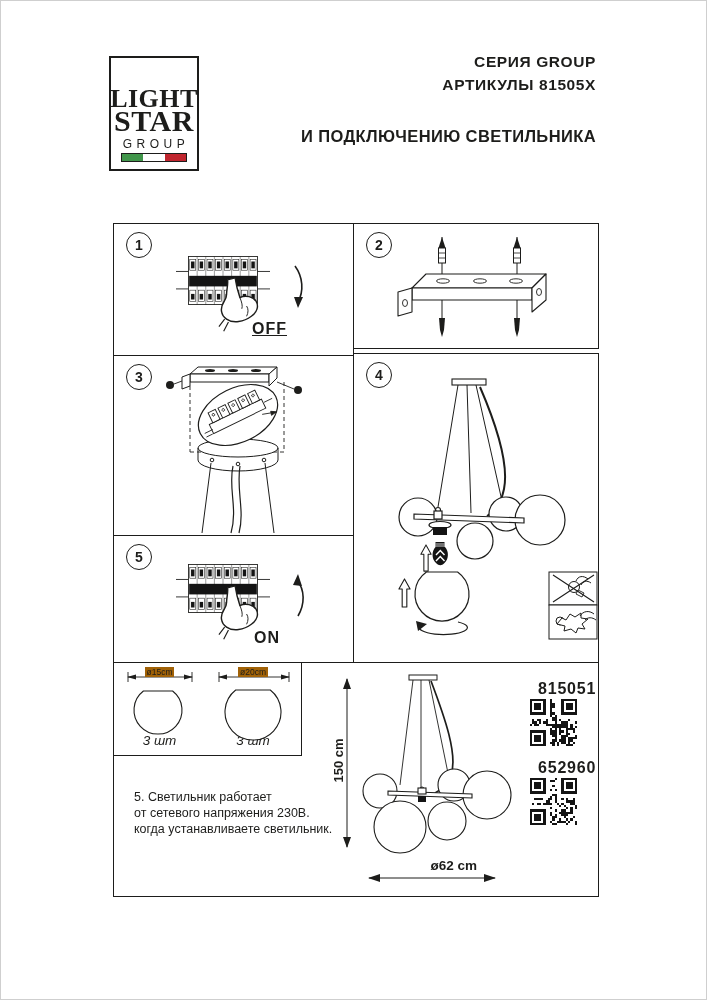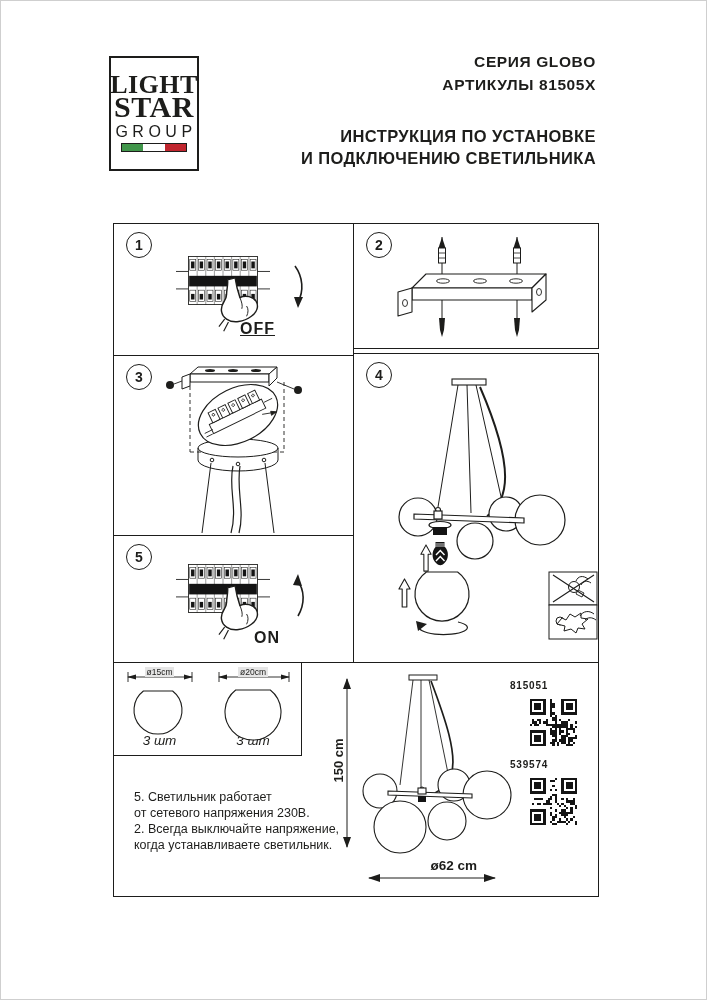--- a/index.html
+++ b/index.html
@@ -1,47 +1,47 @@
 <!DOCTYPE html>
 <html><head>
 <meta charset="utf-8">
 <style>
   html,body{margin:0;padding:0;background:#fff;}
   .page{position:relative;width:707px;height:1000px;background:#fff;border:1px solid #cfcfcf;box-sizing:border-box;
         font-family:"Liberation Sans","DejaVu Sans",sans-serif;color:#1d1d1b;overflow:hidden;}
   
   .logo-box{position:absolute;left:108px;top:55px;width:90px;height:115px;border:2px solid #1d1d1b;
             box-sizing:border-box;display:flex;flex-direction:column;align-items:center;justify-content:flex-end;
-            padding-bottom:17px;background:#fff;}
+            padding-bottom:7px;background:#fff;}
   .logo-word{font-family:"Liberation Serif","DejaVu Serif",serif;font-weight:bold;line-height:.82;letter-spacing:.5px;}
   .logo-l1{font-size:26px;}
   .logo-l2{font-size:30px;}
-  .logo-group{font-size:16px;letter-spacing:4.5px;margin:3px 0 2px 4px;font-family:"Liberation Sans",sans-serif;}
+  .logo-group{font-size:12px;letter-spacing:4.5px;margin:3px 0 2px 4px;font-family:"Liberation Sans",sans-serif;}
   .flag{width:64px;height:7px;border:1px solid #1d1d1b;display:flex;}
   .flag i{flex:1;}
   .hdr-right{position:absolute;top:52px;right:110px;text-align:right;}
   .hdr-series{font-size:15.5px;font-weight:bold;letter-spacing:.6px;}
   .hdr-art{font-size:15.5px;font-weight:bold;letter-spacing:.6px;margin-top:5px;}
   .hdr-title{font-size:16.5px;font-weight:bold;letter-spacing:.4px;line-height:1.32;margin-top:32px;}
   
   .panel{position:absolute;border:1px solid #1d1d1b;background:#fff;box-sizing:border-box;}
   .stepnum{position:absolute;left:12px;top:8px;width:26px;height:26px;border:1.5px solid #1d1d1b;border-radius:50%;
            box-sizing:border-box;display:flex;align-items:center;justify-content:center;
            font-size:14px;font-weight:bold;background:#fff;z-index:3;}
   .switch-label{position:absolute;font-size:16px;font-weight:600;letter-spacing:1px;z-index:3;}
   svg.draw{position:absolute;left:0;top:0;z-index:1;}
   .subbox{position:absolute;border-right:1px solid #1d1d1b;border-bottom:1px solid #1d1d1b;box-sizing:border-box;background:#fff;}
   .dim-small{position:absolute;top:4px;left:0;right:0;text-align:center;font-size:8.5px;z-index:2;}
-  .dim-small span{background:#e5e5e5;padding:0 2px;}
+  .dim-small span{background:#a16207;padding:0 2px;}
   .qty{position:absolute;bottom:7px;left:0;right:0;text-align:center;font-size:13.5px;font-style:italic;}
   .notes{position:absolute;left:20px;top:126px;width:240px;font-size:12.5px;line-height:1.28;}
   .dim-h{position:absolute;left:193px;top:90px;width:62px;text-align:center;font-size:13px;font-weight:bold;
          transform:rotate(-90deg);}
   .dim-w{position:absolute;left:279px;top:195px;width:84px;text-align:right;font-size:13.5px;font-weight:bold;}
-  .artcode{position:absolute;left:396px;width:60px;font-size:10px;font-weight:bold;letter-spacing:.8px;}
+  .artcode{position:absolute;left:424px;width:60px;font-size:16px;font-weight:bold;letter-spacing:.8px;}
   .qr{position:absolute;left:416px;width:47px;height:47px;}
   line,path.s,rect.s,ellipse.s,polygon.s,circle.s{stroke:#1d1d1b;fill:none;}
 </style>
 </head>
 <body>
 
 <svg width="0" height="0" style="position:absolute" aria-hidden="true">
   <defs>
     <symbol id="breaker" viewBox="0 0 150 85" preserveAspectRatio="none">
       <g stroke="#1d1d1b" stroke-width="1.4" fill="none">
@@ -106,37 +106,36 @@
     <div class="logo-word logo-l1">LIGHT</div>
     <div class="logo-word logo-l2">STAR</div>
     <div class="logo-group">GROUP</div>
     <div class="flag">
       <i style="background:#41964b"></i>
         <i style="background:#fff"></i>
         <i style="background:#c0252e"></i>
     </div>
   </div>
   <div class="hdr-right">
-    <div class="hdr-series">СЕРИЯ GLOBO</div>
+    <div class="hdr-series">СЕРИЯ GROUP</div>
     <div class="hdr-art">АРТИКУЛЫ 81505X</div>
     <div class="hdr-title">
-      <div>ИНСТРУКЦИЯ ПО УСТАНОВКЕ</div>
       <div>И ПОДКЛЮЧЕНИЮ СВЕТИЛЬНИКА</div>
     </div>
   </div>
 
   <div class="panel" style="left:112px;top:222px;width:241px;height:133px;">
     <div class="stepnum">1</div>
     <svg class="draw" width="239" height="131" viewBox="0 0 239 131">
       <use href="#breaker" x="62" y="30" width="94" height="53"></use>
       <use href="#hand" x="103" y="53" width="42" height="58"></use>
       <path class="s" d="M181,42 C189,53 190,67 184,78" stroke-width="1.6"></path>
       <polygon points="180,73 189,73 184,84" fill="#1d1d1b"></polygon>
     </svg>
-    <div class="switch-label" style="left:126px;top:96px;text-decoration:underline;">OFF</div>
+    <div class="switch-label" style="left:138px;top:96px;text-decoration:underline;">OFF</div>
   </div>
 
   <div class="panel" style="left:352px;top:222px;width:246px;height:126px;">
     <div class="stepnum">2</div>
     <svg class="draw" width="244" height="124" viewBox="0 0 244 124">
       <g stroke="#1d1d1b" stroke-width="1">
         <line x1="88" y1="13" x2="88" y2="100"></line>
           <line x1="163" y1="13" x2="163" y2="100"></line>
       </g>
       <g>
@@ -304,21 +303,20 @@
         <polygon points="22,11.5 22,16.5 13,14" fill="#1d1d1b"></polygon>
         <polygon points="76,11.5 76,16.5 85,14" fill="#1d1d1b"></polygon>
         <path d="M30.7,27 A28,28 0 1 0 65.3,27 Z" fill="#fff" stroke="#1d1d1b" stroke-width="1.1"></path>
       </svg>
       <div class="qty">3 шт</div>
     </div>
 
     <div class="notes">
       <div>5. Светильник работает</div>
       <div>от сетевого напряжения 230В.</div>
-      <div>2. Всегда выключайте напряжение,</div>
       <div>когда устанавливаете светильник.</div>
     </div>
 
     <svg class="draw" width="484" height="233" viewBox="0 0 484 233">
       <g fill="none" stroke="#1d1d1b" stroke-width="1">
         <line x1="233" y1="16" x2="233" y2="184"></line>
         <line x1="255" y1="215" x2="381" y2="215"></line>
       </g>
       <polygon points="229,26 237,26 233,15" fill="#1d1d1b"></polygon>
       <polygon points="229,174 237,174 233,185" fill="#1d1d1b"></polygon>
@@ -346,20 +344,20 @@
       </g>
     </svg>
     <div class="dim-h">150 cm</div>
     <div class="dim-w">ø62 cm</div>
 
     <div class="artcode" style="top:17px;">815051</div>
     <svg class="qr" style="top:36px;" viewBox="0 0 21 21" shape-rendering="crispEdges">
       <path fill="#141414" fill-rule="evenodd" d="M0,0h7v7h-7zM1,1h5v5h-5zM2,2h3v3h-3z M14,0h7v7h-7zM15,1h5v5h-5zM16,2h3v3h-3z M0,14h7v7h-7zM1,15h5v5h-5zM2,16h3v3h-3z"></path>
       <path class="qr-data" fill="#141414" d="M9,0h1v1h-1zM9,1h1v1h-1zM9,2h1v1h-1zM10,2h1v1h-1zM9,3h1v1h-1zM10,3h1v1h-1zM9,4h1v1h-1zM9,5h1v1h-1zM9,6h1v1h-1zM10,6h1v1h-1zM9,7h1v1h-1zM11,7h1v1h-1zM10,8h1v1h-1zM11,8h1v1h-1zM1,9h1v1h-1zM3,9h1v1h-1zM4,9h1v1h-1zM7,9h1v1h-1zM10,9h1v1h-1zM11,9h1v1h-1zM13,9h1v1h-1zM17,9h1v1h-1zM1,10h1v1h-1zM2,10h1v1h-1zM4,10h1v1h-1zM6,10h1v1h-1zM7,10h1v1h-1zM11,10h1v1h-1zM14,10h1v1h-1zM15,10h1v1h-1zM16,10h1v1h-1zM20,10h1v1h-1zM0,11h1v1h-1zM2,11h1v1h-1zM3,11h1v1h-1zM7,11h1v1h-1zM8,11h1v1h-1zM9,11h1v1h-1zM10,11h1v1h-1zM11,11h1v1h-1zM12,11h1v1h-1zM13,11h1v1h-1zM14,11h1v1h-1zM15,11h1v1h-1zM16,11h1v1h-1zM18,11h1v1h-1zM10,12h1v1h-1zM11,12h1v1h-1zM12,12h1v1h-1zM13,12h1v1h-1zM14,12h1v1h-1zM15,12h1v1h-1zM16,12h1v1h-1zM18,12h1v1h-1zM20,12h1v1h-1zM9,13h1v1h-1zM11,13h1v1h-1zM13,13h1v1h-1zM16,13h1v1h-1zM17,13h1v1h-1zM18,13h1v1h-1zM19,13h1v1h-1zM9,14h1v1h-1zM10,14h1v1h-1zM11,14h1v1h-1zM13,14h1v1h-1zM14,14h1v1h-1zM16,14h1v1h-1zM19,14h1v1h-1zM9,15h1v1h-1zM10,15h1v1h-1zM11,15h1v1h-1zM13,15h1v1h-1zM16,15h1v1h-1zM17,15h1v1h-1zM10,16h1v1h-1zM11,16h1v1h-1zM14,16h1v1h-1zM15,16h1v1h-1zM16,16h1v1h-1zM20,16h1v1h-1zM11,17h1v1h-1zM14,17h1v1h-1zM15,17h1v1h-1zM17,17h1v1h-1zM18,17h1v1h-1zM19,17h1v1h-1zM20,17h1v1h-1zM10,18h1v1h-1zM11,18h1v1h-1zM13,18h1v1h-1zM14,18h1v1h-1zM15,18h1v1h-1zM17,18h1v1h-1zM18,18h1v1h-1zM9,19h1v1h-1zM10,19h1v1h-1zM12,19h1v1h-1zM14,19h1v1h-1zM15,19h1v1h-1zM17,19h1v1h-1zM19,19h1v1h-1zM10,20h1v1h-1zM12,20h1v1h-1zM16,20h1v1h-1zM17,20h1v1h-1zM18,20h1v1h-1z"></path>
     </svg>
-    <div class="artcode" style="top:96px;">539574</div>
+    <div class="artcode" style="top:96px;">652960</div>
     <svg class="qr" style="top:115px;" viewBox="0 0 21 21" shape-rendering="crispEdges">
       <path fill="#141414" fill-rule="evenodd" d="M0,0h7v7h-7zM1,1h5v5h-5zM2,2h3v3h-3z M14,0h7v7h-7zM15,1h5v5h-5zM16,2h3v3h-3z M0,14h7v7h-7zM1,15h5v5h-5zM2,16h3v3h-3z"></path>
       <path class="qr-data" fill="#141414" d="M11,0h1v1h-1zM9,1h1v1h-1zM10,1h1v1h-1zM10,3h1v1h-1zM9,5h1v1h-1zM11,5h1v1h-1zM10,7h1v1h-1zM11,7h1v1h-1zM9,8h1v1h-1zM11,8h1v1h-1zM2,9h1v1h-1zM3,9h1v1h-1zM4,9h1v1h-1zM5,9h1v1h-1zM8,9h1v1h-1zM9,9h1v1h-1zM11,9h1v1h-1zM14,9h1v1h-1zM16,9h1v1h-1zM19,9h1v1h-1zM7,10h1v1h-1zM8,10h1v1h-1zM11,10h1v1h-1zM16,10h1v1h-1zM17,10h1v1h-1zM18,10h1v1h-1zM19,10h1v1h-1zM1,11h1v1h-1zM3,11h1v1h-1zM4,11h1v1h-1zM6,11h1v1h-1zM7,11h1v1h-1zM8,11h1v1h-1zM9,11h1v1h-1zM12,11h1v1h-1zM14,11h1v1h-1zM18,11h1v1h-1zM19,11h1v1h-1zM13,12h1v1h-1zM15,12h1v1h-1zM20,12h1v1h-1zM9,13h1v1h-1zM16,13h1v1h-1zM18,13h1v1h-1zM20,13h1v1h-1zM11,14h1v1h-1zM14,14h1v1h-1zM15,14h1v1h-1zM18,14h1v1h-1zM9,15h1v1h-1zM13,15h1v1h-1zM14,15h1v1h-1zM15,15h1v1h-1zM16,15h1v1h-1zM17,15h1v1h-1zM18,15h1v1h-1zM9,16h1v1h-1zM11,16h1v1h-1zM14,16h1v1h-1zM15,16h1v1h-1zM16,16h1v1h-1zM10,17h1v1h-1zM11,17h1v1h-1zM15,17h1v1h-1zM19,17h1v1h-1zM10,18h1v1h-1zM13,18h1v1h-1zM16,18h1v1h-1zM18,18h1v1h-1zM9,19h1v1h-1zM12,19h1v1h-1zM13,19h1v1h-1zM14,19h1v1h-1zM15,19h1v1h-1zM17,19h1v1h-1zM20,19h1v1h-1zM10,20h1v1h-1zM11,20h1v1h-1zM16,20h1v1h-1zM20,20h1v1h-1z"></path>
     </svg>
   </div>
 
 </div>
 
 </body></html>

